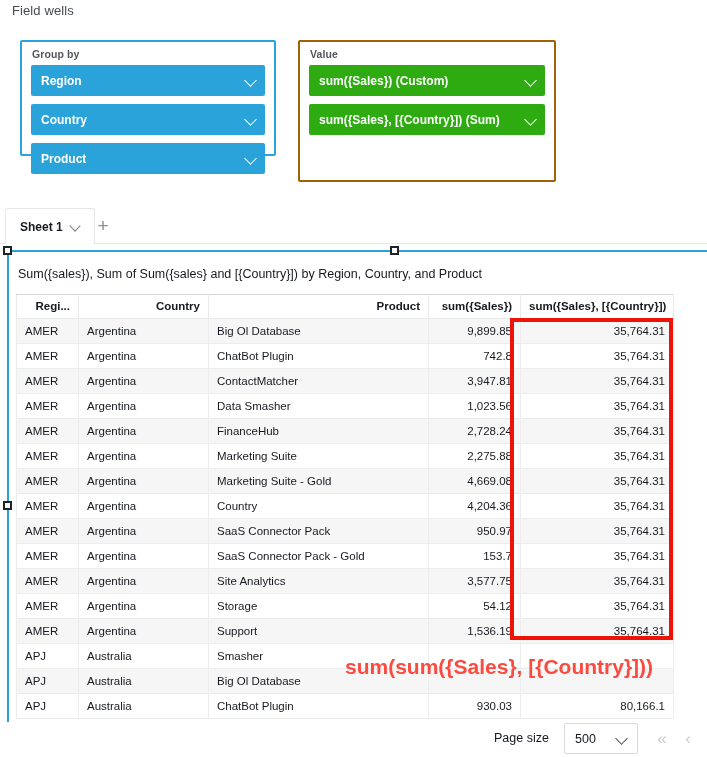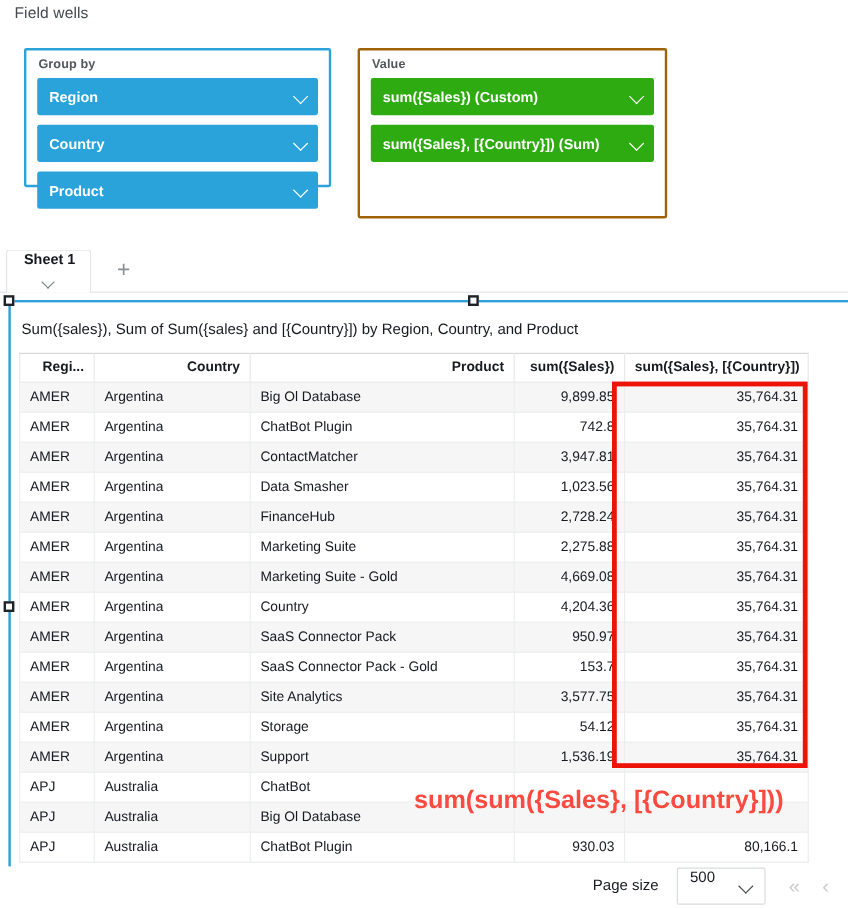--- a/index.html
+++ b/index.html
@@ -60,21 +60,20 @@
     position: absolute; left: 0; top: 208px; width: 707px; height: 36px;
     background: #ffffff; border-bottom: 1px solid #e4e6e8;
   }
   .tab {
     position: absolute; left: 5px; top: 0px;
     height: 36px; padding: 0 12px 0 14px;
     display: flex; align-items: center; gap: 7px;
     background: #ffffff;
     border: 1px solid #e4e6e8; border-bottom: none;
     border-radius: 3px 3px 0 0;
-    flex-direction: column;
   }
   .tab-label { font-size: 12px; font-weight: bold; color: #16191f; }
   .tab-chev { position: relative; width: 12px; height: 12px; }
   .tab-chev::before {
     content: ""; position: absolute; left: 1px; top: 1px;
     width: 7px; height: 7px;
     border-right: 1.3px solid #7c8085;
     border-bottom: 1.3px solid #7c8085;
     transform: rotate(45deg);
   }
@@ -152,21 +151,21 @@
     background: #ffffff;
   }
   .page-size-label {
     position: absolute; left: 494px; top: 9px;
     font-size: 12.5px; color: #16191f;
   }
   .page-size-select {
     position: absolute; left: 564px; top: 1px;
     width: 74px; height: 31px;
     border: 1px solid #d8dbdd; border-radius: 2px; background: #ffffff;
-    display: flex; align-items: flex-start; padding-left: 10px;
+    display: flex; align-items: center; padding-left: 10px;
     font-size: 12.5px; color: #16191f;
   }
   .page-size-select .chev {
     position: absolute; right: 9px; top: 10px; width: 11px; height: 11px;
   }
   .page-size-select .chev::before {
     content: ""; position: absolute; left: 0; top: 0;
     width: 8px; height: 8px;
     border-right: 1.4px solid #4a4f54;
     border-bottom: 1.4px solid #4a4f54;
@@ -335,21 +334,21 @@
       <tr>
           <td>AMER</td>
           <td>Argentina</td>
           <td>Support</td>
           <td class="num">1,536.19</td>
           <td class="num">35,764.31</td>
         </tr>
       <tr>
           <td>APJ</td>
           <td>Australia</td>
-          <td>ChatBot</td>
+          <td>Smasher</td>
           <td class="num"></td>
           <td class="num"></td>
         </tr>
       <tr>
           <td>APJ</td>
           <td>Australia</td>
           <td>Big Ol Database</td>
           <td class="num"></td>
           <td class="num"></td>
         </tr>

